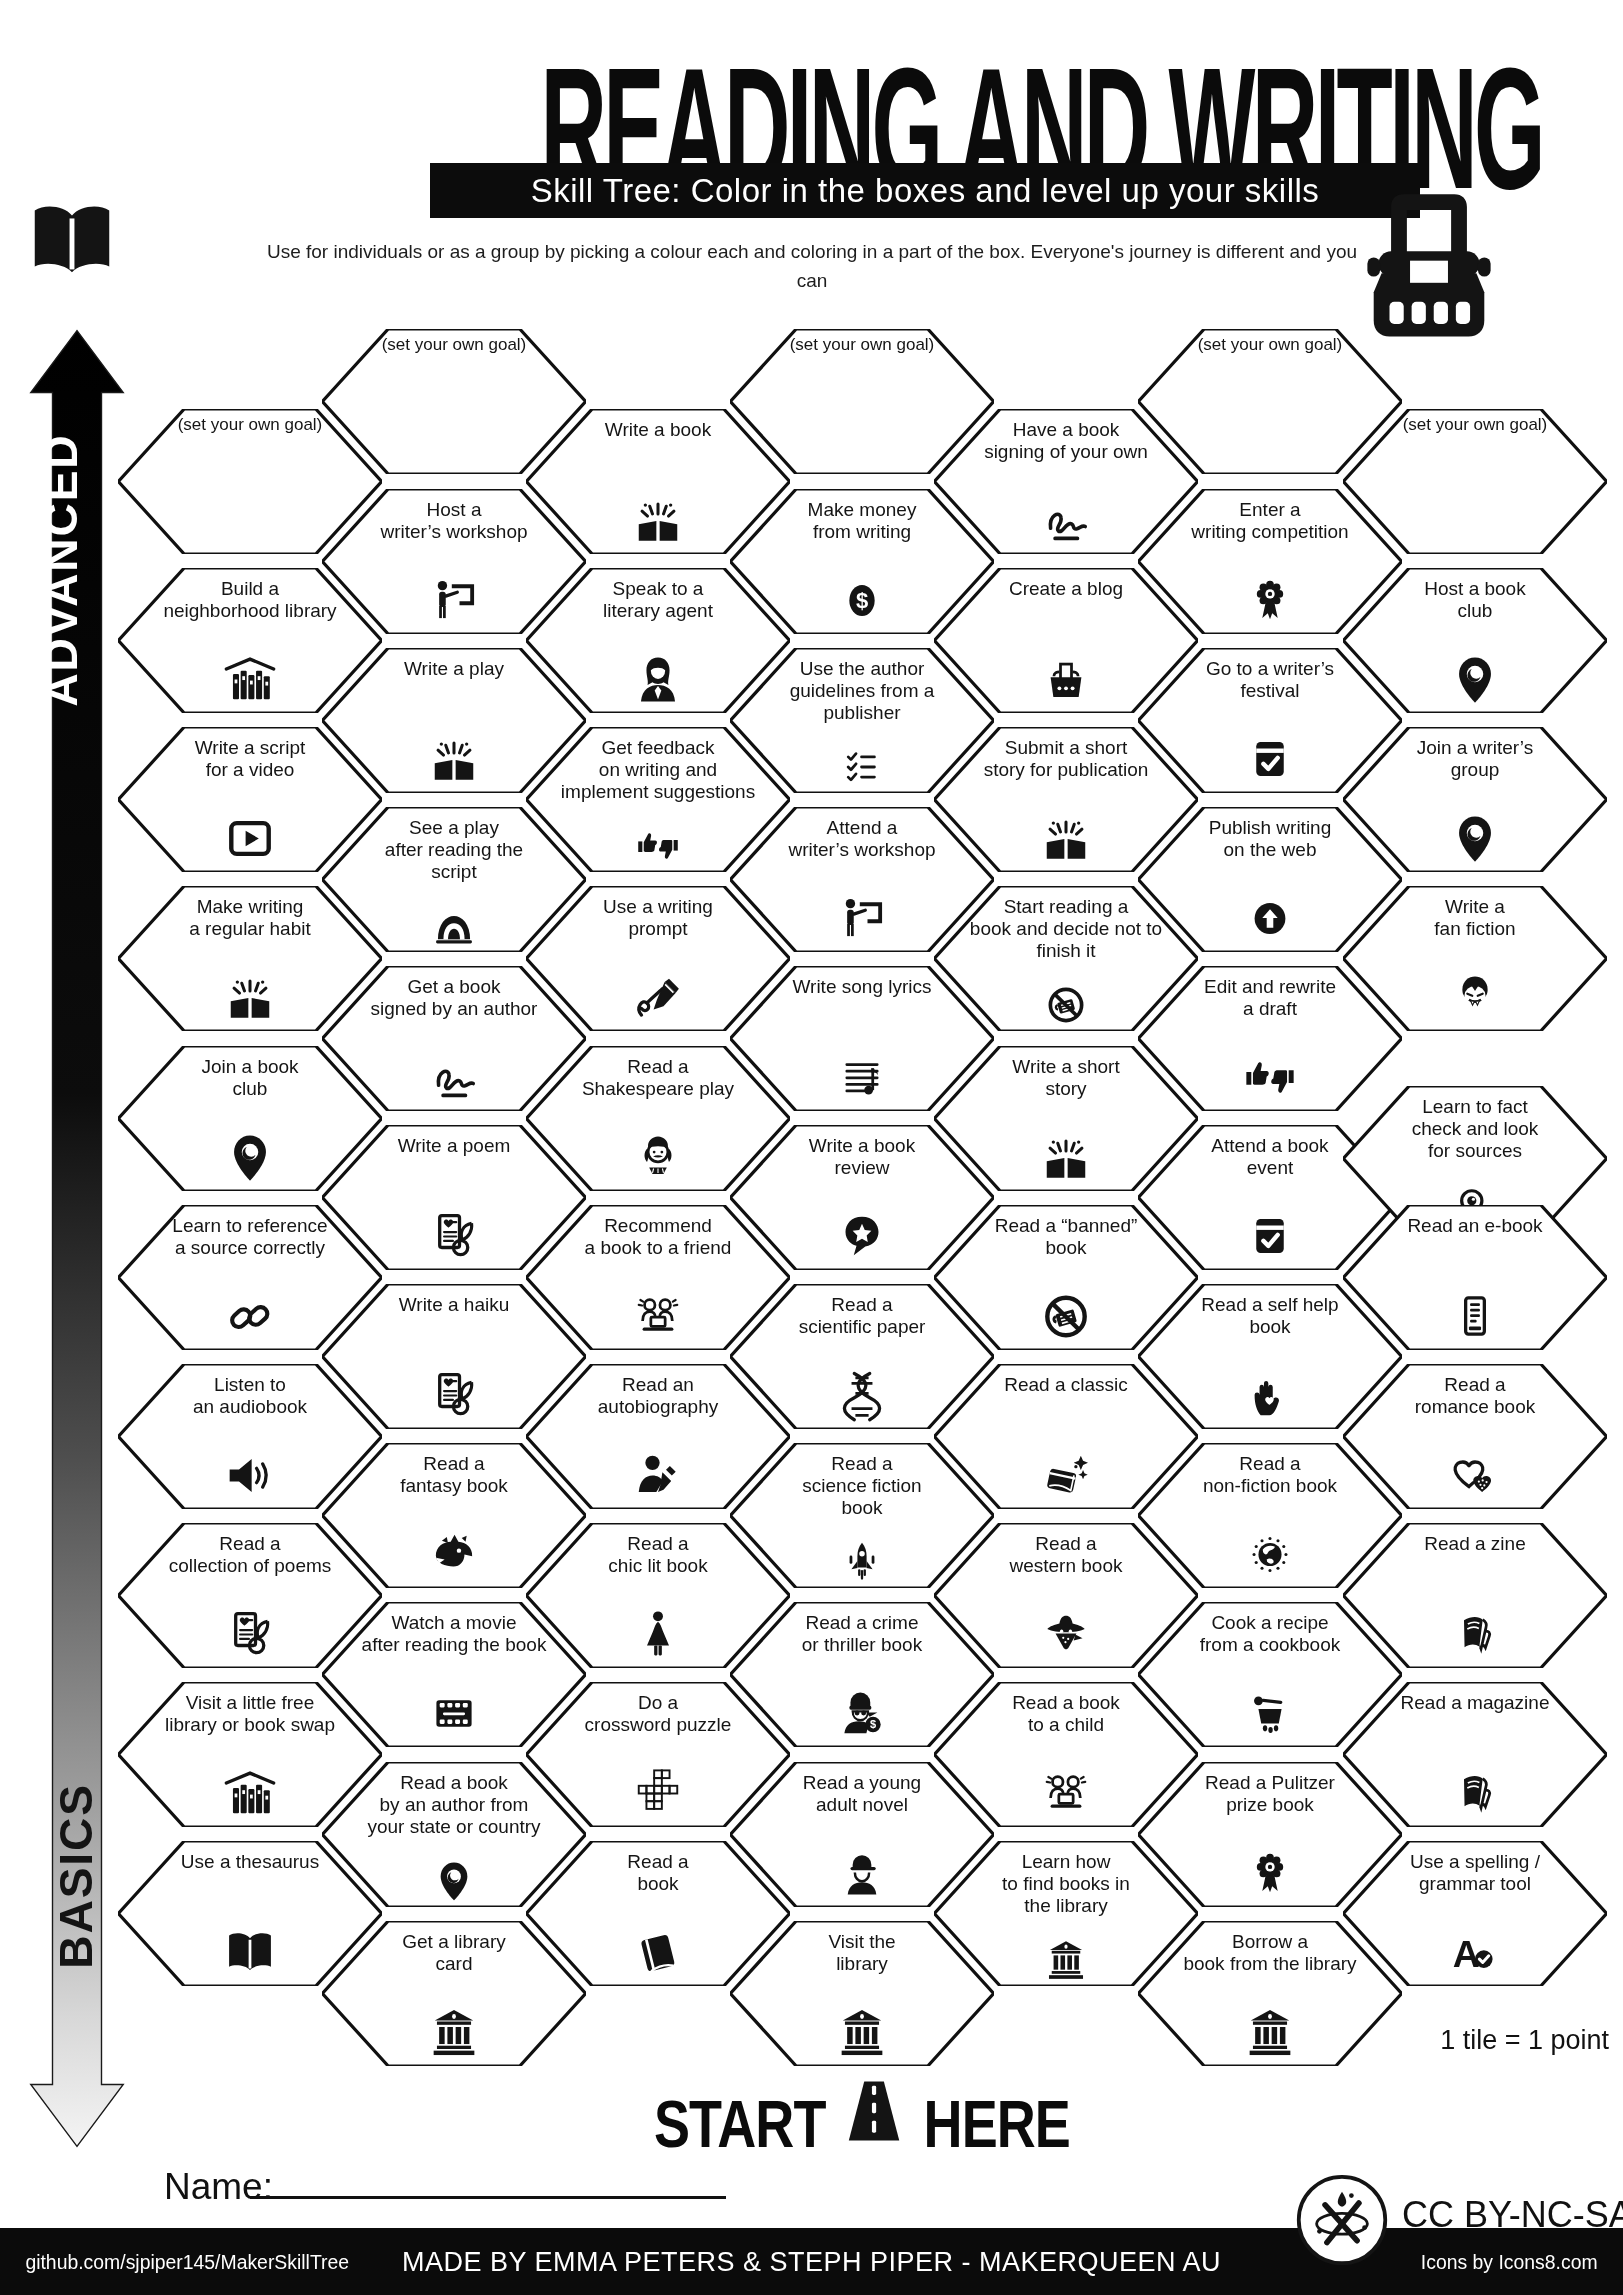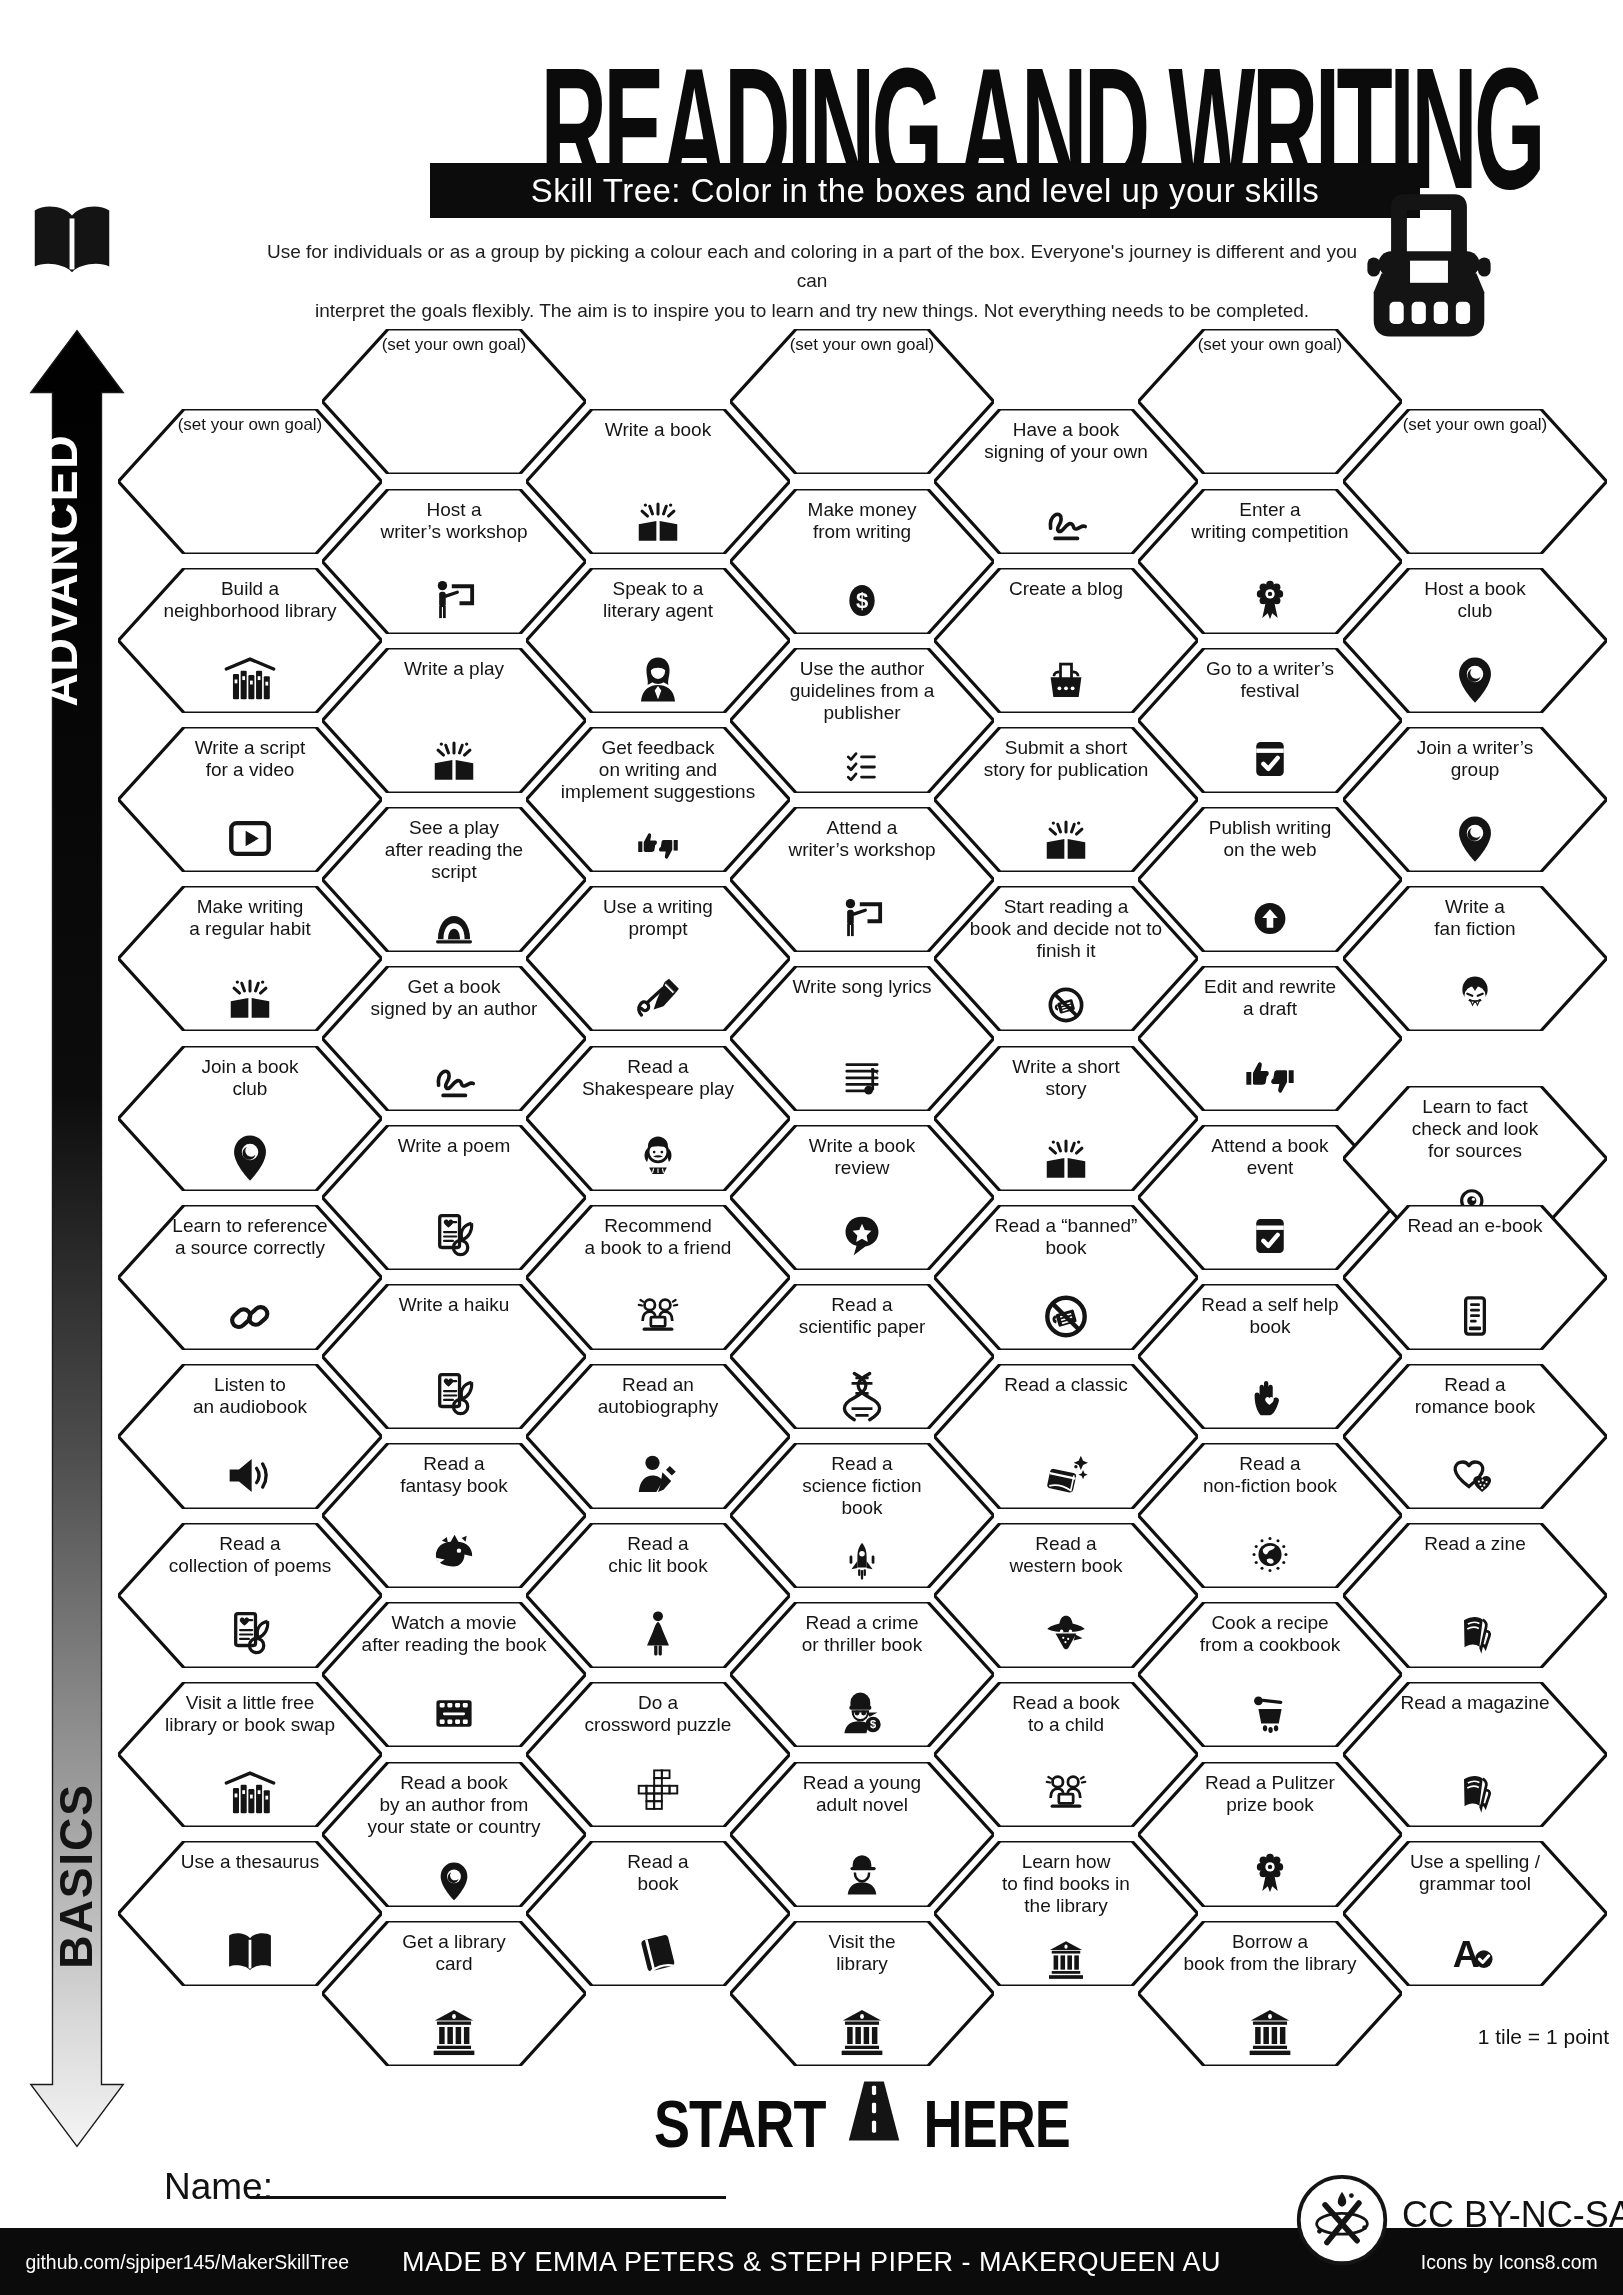--- a/index.html
+++ b/index.html
@@ -29,21 +29,21 @@
   .hex-icon{position:absolute;left:50%;bottom:5.6px;transform:translateX(-50%);width:55px;height:55px;}
   .hex-icon svg{width:100%;height:100%;}
   .hex.lines3 .hex-icon{width:46px;height:46px;bottom:2.8px;}
   
   .start-block{position:absolute;left:654px;top:2075px;width:416px;height:95px;
         display:flex;align-items:center;justify-content:center;gap:14px;}
   .start-block .word{font-size:54px;font-weight:700;letter-spacing:-0.9px;display:inline-block;
         transform:scaleY(1.25);color:#0b0b0b;}
   .road{width:78px;height:93px;}
   
-  .tile-note{position:absolute;right:14px;top:2025px;width:208px;text-align:right;font-size:21px;color:#111;}
+  .tile-note{position:absolute;right:14px;top:2025px;width:208px;text-align:right;font-size:27px;color:#111;}
   .score-box{position:absolute;left:1383px;top:2058px;width:227px;height:110px;background:#fff;
         border:2.3px solid #0d0d0d;border-radius:22px;overflow:hidden;}
   .score-bar{position:absolute;left:0;bottom:0;width:100%;height:36px;background:#0d0d0d;
         display:flex;align-items:center;justify-content:center;}
   .score-bar span{color:#fff;font-size:26px;}
   
   .name-label{position:absolute;left:164px;top:2166px;font-size:37px;color:#111;}
   .name-line{position:absolute;left:250px;top:2196px;width:476px;height:2.8px;background:#111;}
   
   .cc-badge{position:absolute;left:1295px;top:2173px;width:94px;height:94px;z-index:3;}
@@ -61,21 +61,20 @@
 <div class="page">
 
   <div class="title"><span>READING AND WRITING</span></div>
 
   <div class="subtitle-bar">
     <span>Skill Tree:  Color in the boxes and level up your skills</span>
   </div>
 
   <div class="desc">
     <div>Use for individuals or as a group by picking a colour each and coloring in a part of the box.  Everyone's journey is different and you can</div>
-    <div>interpret the goals flexibly.  The aim is to inspire you to learn and try new things. Not everything needs to be completed.</div>
   </div>
 
   <div class="hdr-icon" id="book-ic"><svg viewBox="0 0 100 100">
         <path d="M50 24 C42 14 22 12 12 19 V76 C22 71 42 73 50 82 C58 73 78 71 88 76 V19 C78 12 58 14 50 24 Z" fill="#141414"></path>
         <path d="M50 27 V79" stroke="#fff" stroke-width="5"></path>
       </svg></div>
   <div class="hdr-icon" id="type-ic"><svg viewBox="0 0 100 100">
         <g fill="#141414">
           <path d="M34 4 H66 C71 4 74 7 74 12 V44 H64 V14 H36 V44 H26 V12 C26 7 29 4 34 4 Z"></path>
           <rect x="18" y="40" width="64" height="16" rx="8"></rect>

